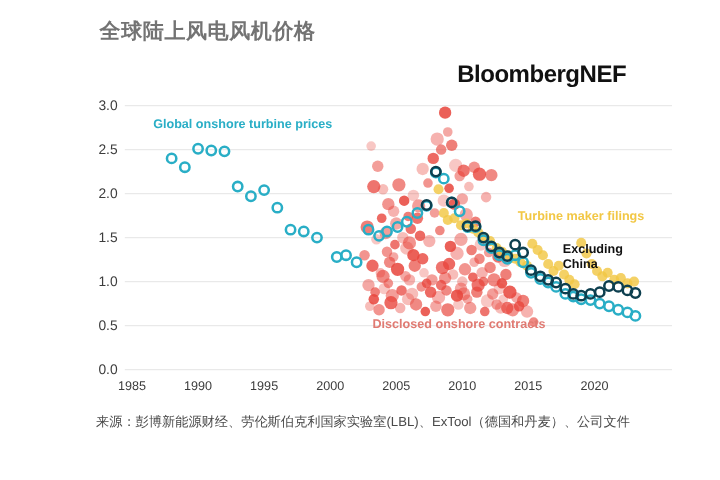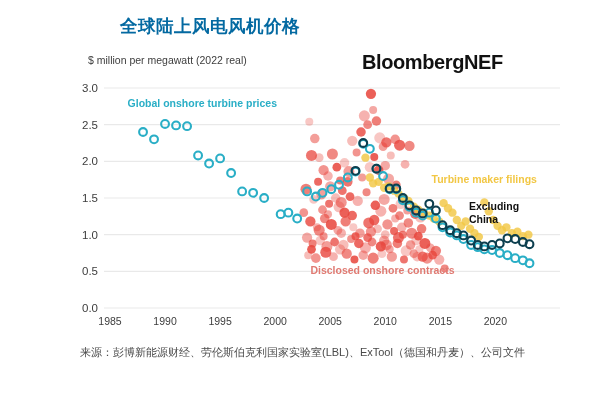--- a/index.html
+++ b/index.html
@@ -20,35 +20,34 @@
     height: 400px;
     background: #ffffff;
   }
   .title {
     position: absolute;
     left: 83px;
     top: 14px;
     font-size: 17.5px;
     font-weight: bold;
     letter-spacing: 0.5px;
-    color: #0369a1;
+    color: #737373;
     white-space: nowrap;
-    margin-left: 37px;
   }
   .units {
     position: absolute;
     left: 88px;
     top: 54px;
     font-size: 10.5px;
     color: #3d3d3d;
     white-space: nowrap;
   }
   .brand {
     position: absolute;
-    left: 362px;
+    left: 381px;
     top: 51px;
     font-size: 20px;
     font-weight: bold;
     letter-spacing: -0.4px;
     color: #111111;
     white-space: nowrap;
   }
   .chart-area {
     position: absolute;
     left: 0;
@@ -67,21 +66,20 @@
   }
   svg { display: block; }
 </style>
 </head>
 <body>
 
 <div id="page">
 
   <div class="title">全球陆上风电风机价格</div>
 
-  <div class="units">$ million per megawatt (2022 real)</div>
 
   <div class="brand">BloombergNEF</div>
 
   <div class="chart-area">
     <svg id="plot" width="600" height="400">
         <g>
           <line x1="104" x2="560" y1="308" y2="308" stroke="#e9e9e9" stroke-width="1.2"></line>
           <line x1="104" x2="560" y1="271.3333333333333" y2="271.3333333333333" stroke="#e9e9e9" stroke-width="1.2"></line>
           <line x1="104" x2="560" y1="234.66666666666669" y2="234.66666666666669" stroke="#e9e9e9" stroke-width="1.2"></line>
           <line x1="104" x2="560" y1="198" y2="198" stroke="#e9e9e9" stroke-width="1.2"></line>

